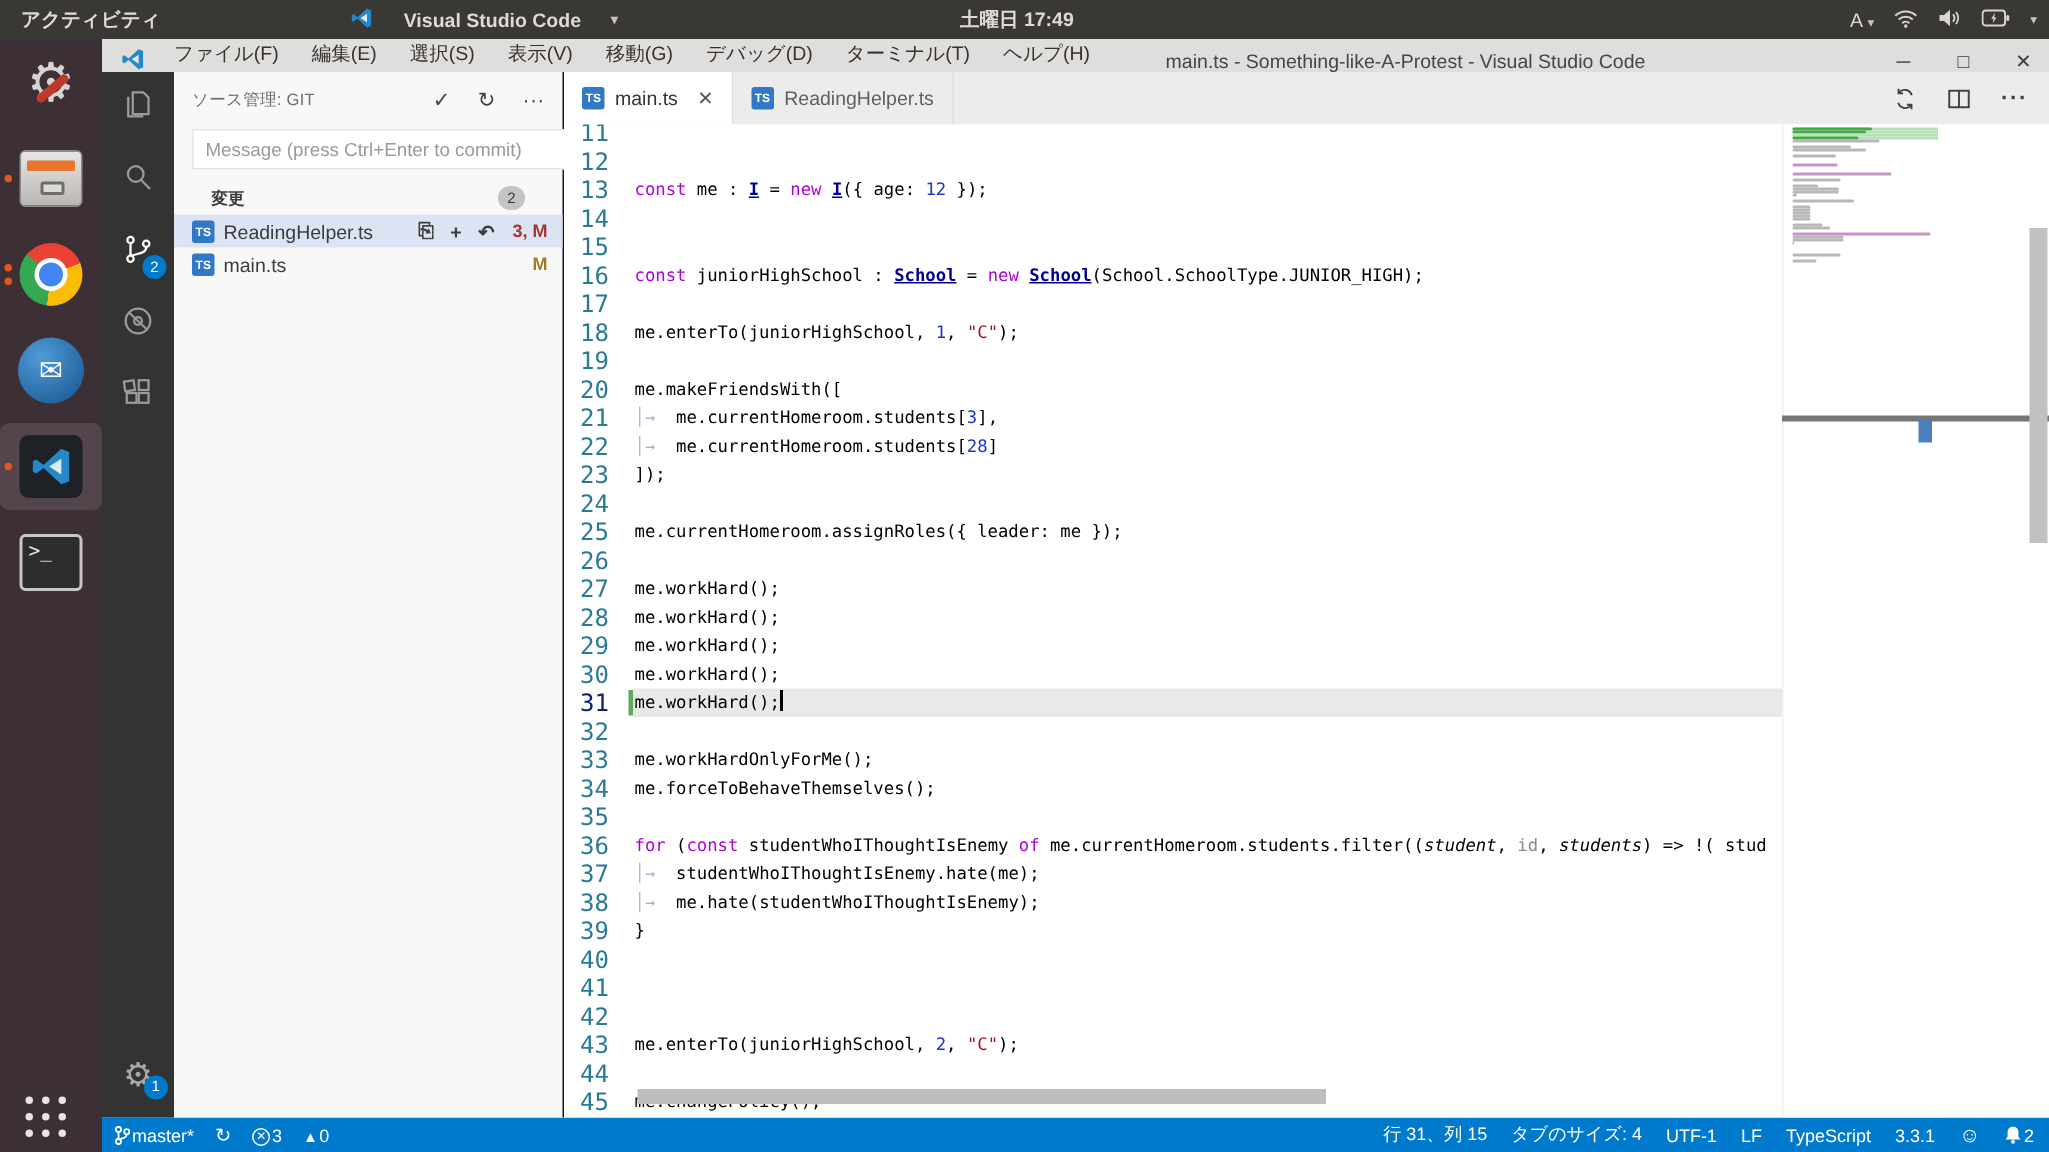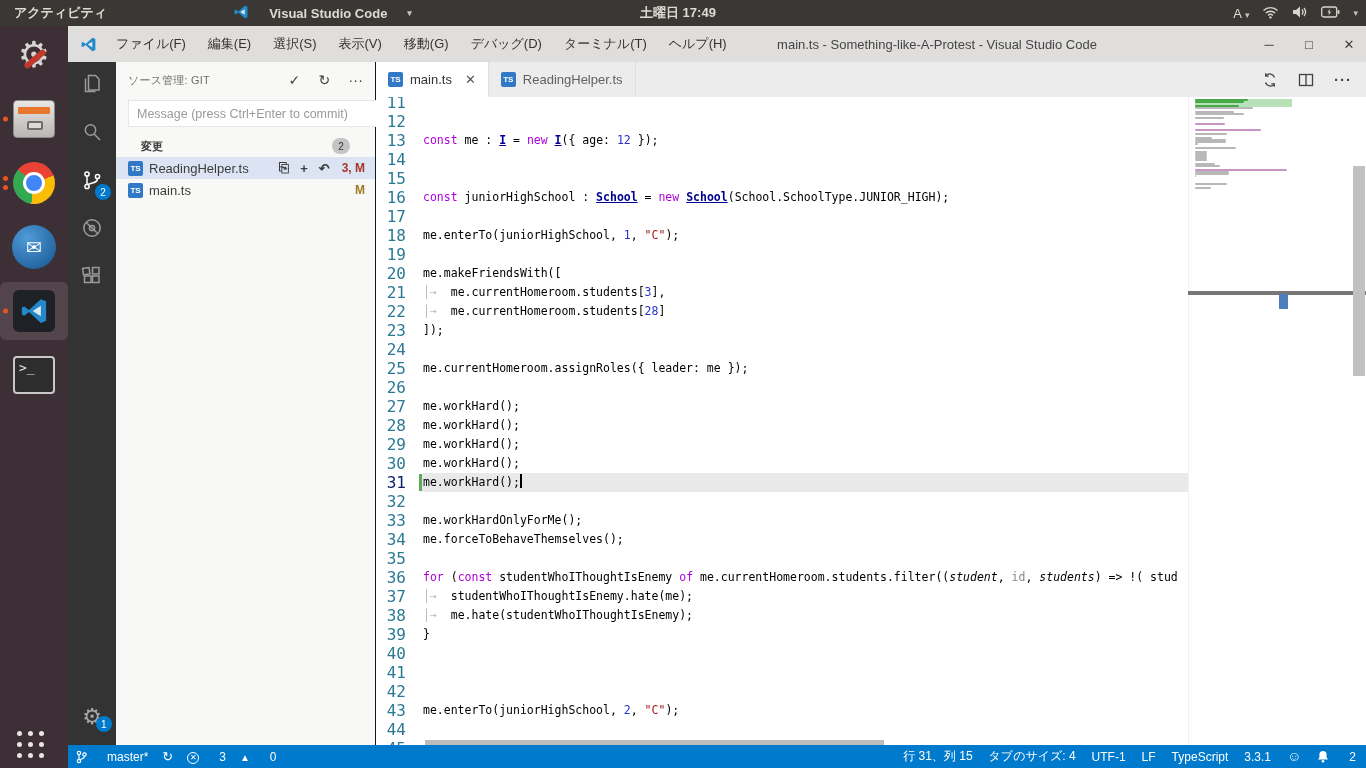--- a/index.html
+++ b/index.html
@@ -36,21 +36,21 @@
   .chrome::after{content:"";position:absolute;left:13px;top:13px;width:16px;height:16px;border-radius:50%;background:#4285F4}
   .tbird{width:44px;height:44px;border-radius:50%;background:radial-gradient(circle at 35% 30%,#4f9bd8,#15538e);display:flex;align-items:center;justify-content:center;color:#fff;font-size:19px}
   .vscbox{width:42px;height:42px;background:#1e2227;border-radius:6px;display:flex;align-items:center;justify-content:center}
   .termbox{width:42px;height:38px;background:#2d2d2d;border:2px solid #c9c7c5;border-radius:4px;color:#e8e8e8;
     font-family:"DejaVu Sans Mono",monospace;font-size:13px;padding:2px 4px}
   .appgrid{position:absolute;bottom:10px;left:17px;display:grid;grid-template-columns:repeat(3,1fr);gap:6px}
   .appgrid i{width:5px;height:5px;border-radius:50%;background:#E9E6E1}
 
   
   .vswindow{position:absolute;left:68px;top:26px;width:1298px;height:742px;background:#fff;display:flex;flex-direction:column}
-  .titlebar{position:relative;height:36px;background:#E0DEDC;display:flex;align-items:center;font-size:13px;color:#35322f;flex:none}
+  .titlebar{position:relative;height:22px;background:#E0DEDC;display:flex;align-items:flex-end;font-size:13px;color:#35322f;flex:none}
   .titlebar .logo{margin:0 10px 0 12px;display:flex}
   .menus{display:flex;gap:4px}
   .menus span{padding:3px 9px;cursor:default}
   .wintitle{position:absolute;left:560px;right:120px;text-align:center;color:#454545;white-space:nowrap;overflow:hidden}
   .winctl{position:absolute;right:10px;display:flex;gap:26px;color:#3c3c3c;font-size:13px}
   .winctl span{width:14px;text-align:center}
 
   .mainrow{display:flex;flex:1;min-height:0}
 
   
@@ -118,21 +118,21 @@
   .mrow.green .bar{background:#47A947}
   .mrow.kw .bar{background:#C695C6}
   .ovr-band{position:absolute;left:812px;right:0;top:194px;height:4px;background:#5F5F5F;opacity:.85}
   .ovr-cursor{position:absolute;left:903px;top:197px;width:9px;height:15px;background:#4D7FBE}
   .vscroll{position:absolute;right:0;top:0;width:14px;bottom:0}
   .vthumb{position:absolute;left:1px;right:1px;top:69px;height:210px;background:#C1C1C1}
   .hscroll{position:absolute;left:49px;top:643px;width:459px;height:10px;background:#BDBDBD}
 
   
   .statusbar{height:23px;background:var(--blue);color:#fff;display:flex;align-items:center;font-size:12px;flex:none;padding:0 10px 0 8px}
-  .st{display:flex;align-items:center;gap:20px;margin-right:14px;cursor:pointer;white-space:nowrap}
+  .st{display:flex;align-items:center;gap:1px;margin-right:14px;cursor:pointer;white-space:nowrap}
   .st svg{display:block}
   .st-right{margin-left:auto;display:flex;align-items:center}
   .st-right .st{margin-right:0;margin-left:16px}
   .errcirc{width:12px;height:12px;border:1.2px solid #fff;border-radius:50%;display:inline-flex;align-items:center;justify-content:center;font-size:8px}
   .warnt{font-size:10px}
   .smil{font-size:14px;line-height:1}
 </style>
 </head>
 <body>
 

